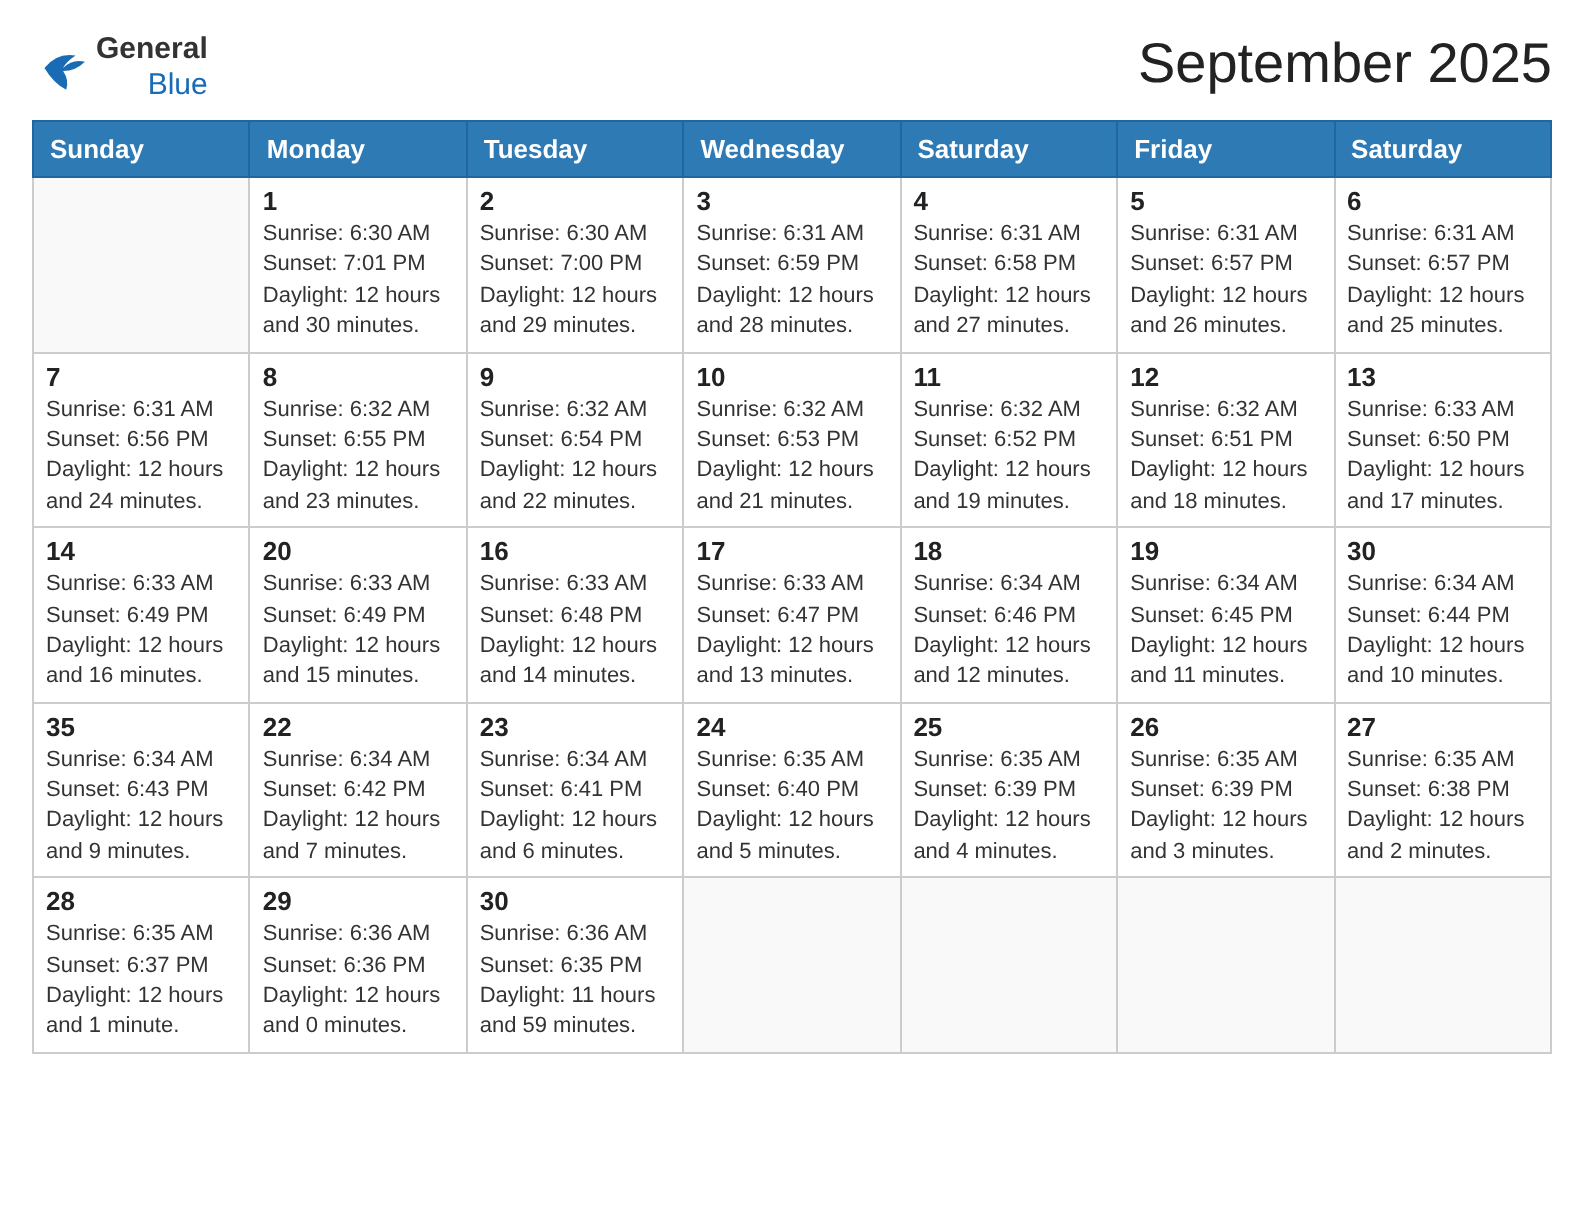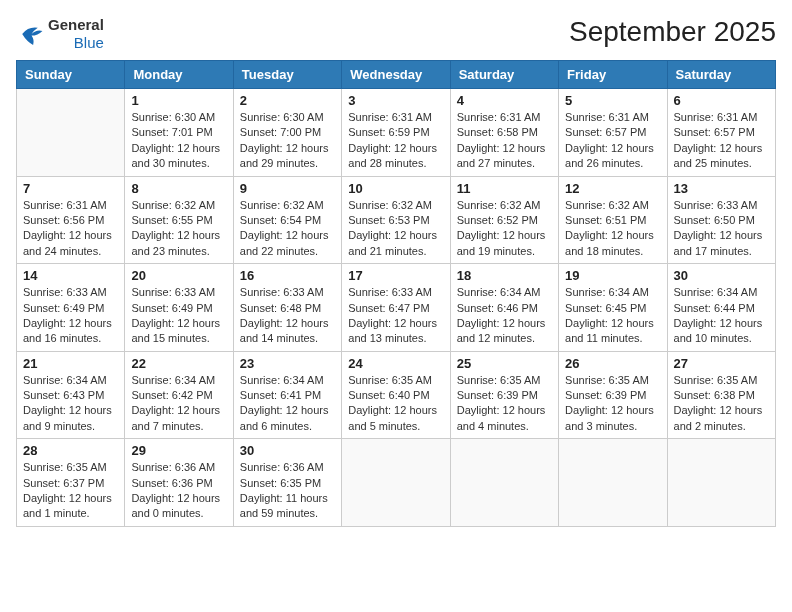--- a/index.html
+++ b/index.html
@@ -254,21 +254,21 @@
         <td>
           <span class="day-num">30</span>
           <div class="day-info" style="white-space: pre-line;">Sunrise: 6:34 AM
 Sunset: 6:44 PM
 Daylight: 12 hours
 and 10 minutes.</div>
         </td>
       </tr>
       <tr>
         <td>
-          <span class="day-num">21</span>
+          <span class="day-num">35</span>
           <div class="day-info" style="white-space: pre-line;">Sunrise: 6:34 AM
 Sunset: 6:43 PM
 Daylight: 12 hours
 and 9 minutes.</div>
         </td>
         <td>
           <span class="day-num">22</span>
           <div class="day-info" style="white-space: pre-line;">Sunrise: 6:34 AM
 Sunset: 6:42 PM
 Daylight: 12 hours

